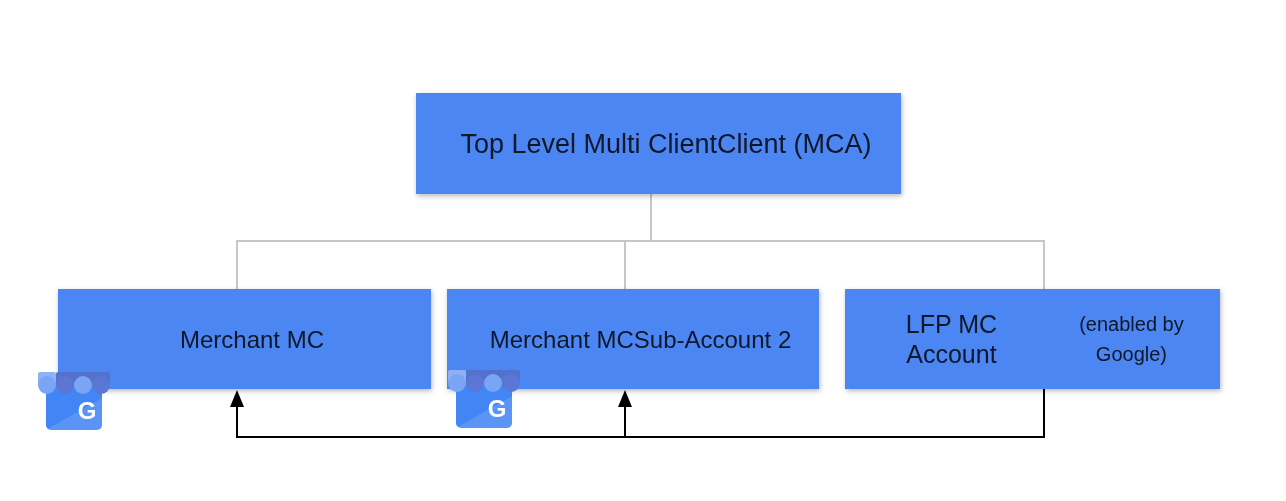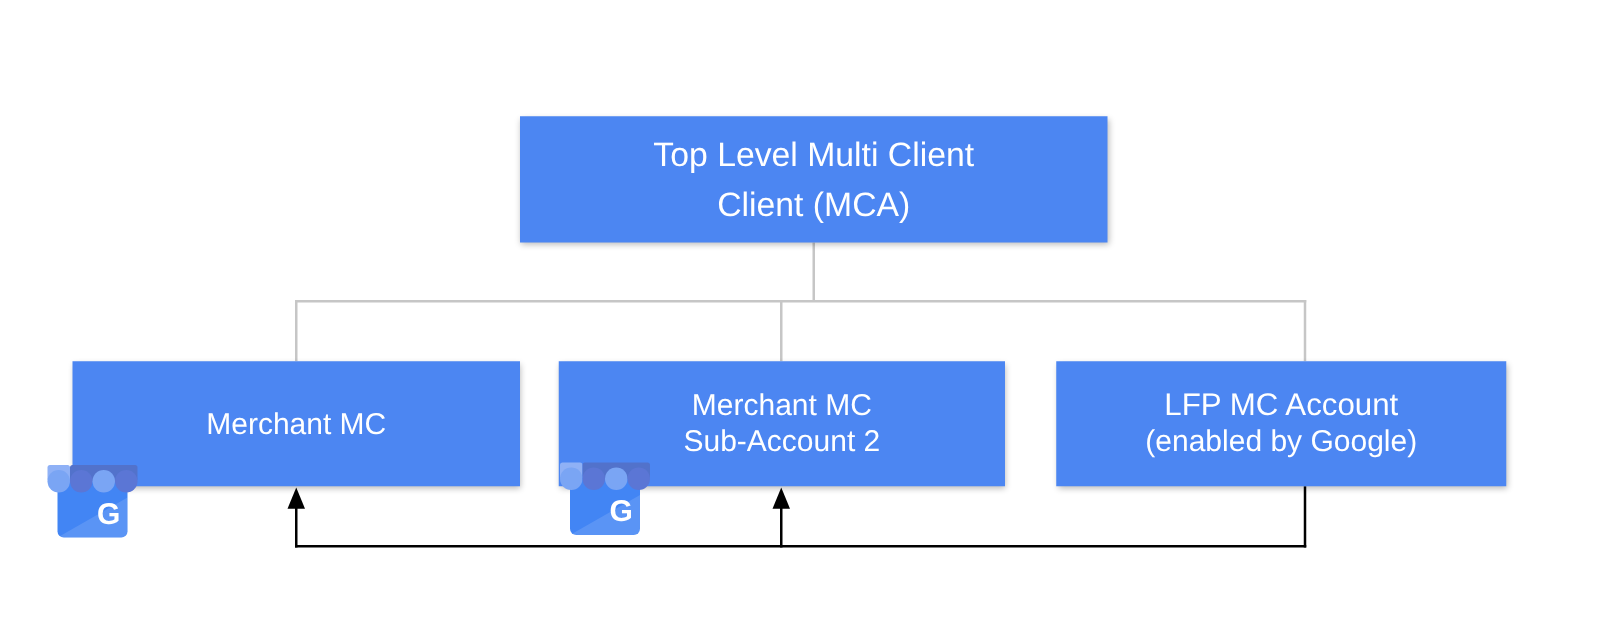--- a/index.html
+++ b/index.html
@@ -7,33 +7,34 @@
     position: relative;
     width: 1286px;
     height: 501px;
     background: #ffffff;
     font-family: "Liberation Sans", sans-serif;
     overflow: hidden;
   }
   .node {
     position: absolute;
     background: #4C86F2;
-    color: #ffffff;
+    color: #0f172a;
     display: flex;
-    flex-direction: column;
+    flex-direction: row;
     align-items: center;
     justify-content: center;
     text-align: center;
     box-shadow: 1px 2px 5px rgba(0,0,0,0.28);
+    padding-left: 15px;
   }
   #node-mca  { left: 416px; top: 93px;  width: 470px; height: 101px; font-size: 27px; line-height: 40px; }
   #node-sub1 { left: 58px;  top: 289px; width: 358px; height: 100px; font-size: 24px; line-height: 29px; }
   #node-sub2 { left: 447px; top: 289px; width: 357px; height: 100px; font-size: 24px; line-height: 29px; }
   #node-lfp  { left: 845px; top: 289px; width: 360px; height: 100px; font-size: 25px; line-height: 30px; }
-  #node-lfp .sub-line { font-size: 24px; }
+  #node-lfp .sub-line { font-size: 20px; }
 
   .gline { position: absolute; background: #C6C6C6; }
   #gl-stem { left: 650px;  top: 194px; width: 2px;   height: 47px; }
   #gl-bar  { left: 236px;  top: 240px; width: 809px; height: 2px; }
   #gl-v1   { left: 236px;  top: 240px; width: 2px;   height: 49px; }
   #gl-v2   { left: 624px;  top: 240px; width: 2px;   height: 49px; }
   #gl-v3   { left: 1043px; top: 240px; width: 2px;   height: 49px; }
 
   .bline { position: absolute; background: #000000; }
   #bl-lfp { left: 1043px; top: 389px; width: 2px;   height: 49px; }

